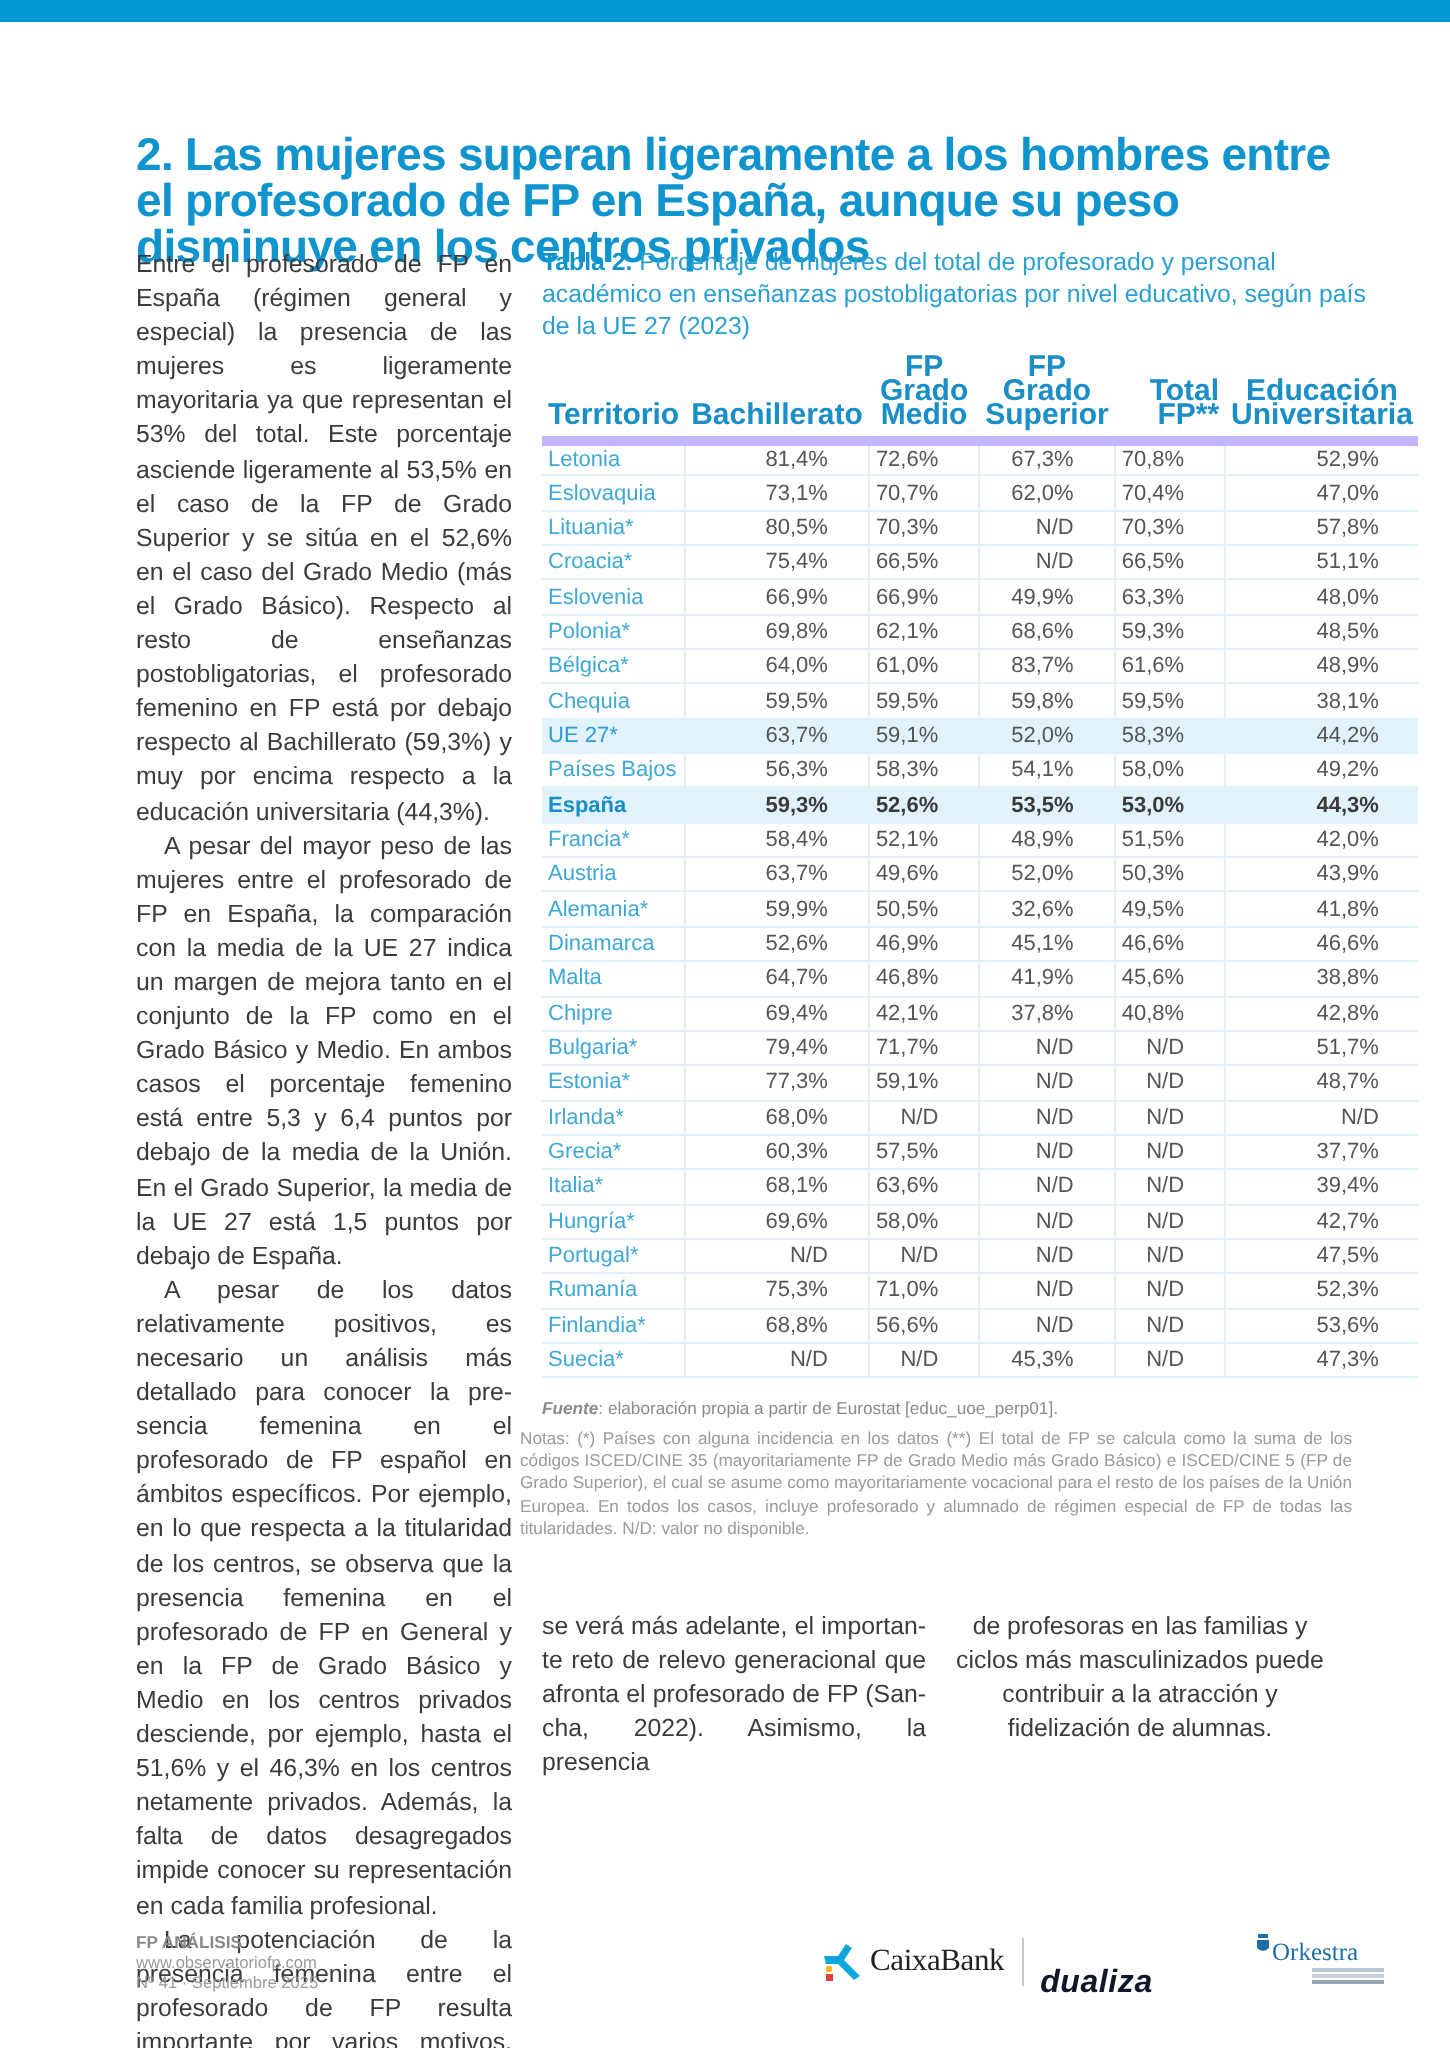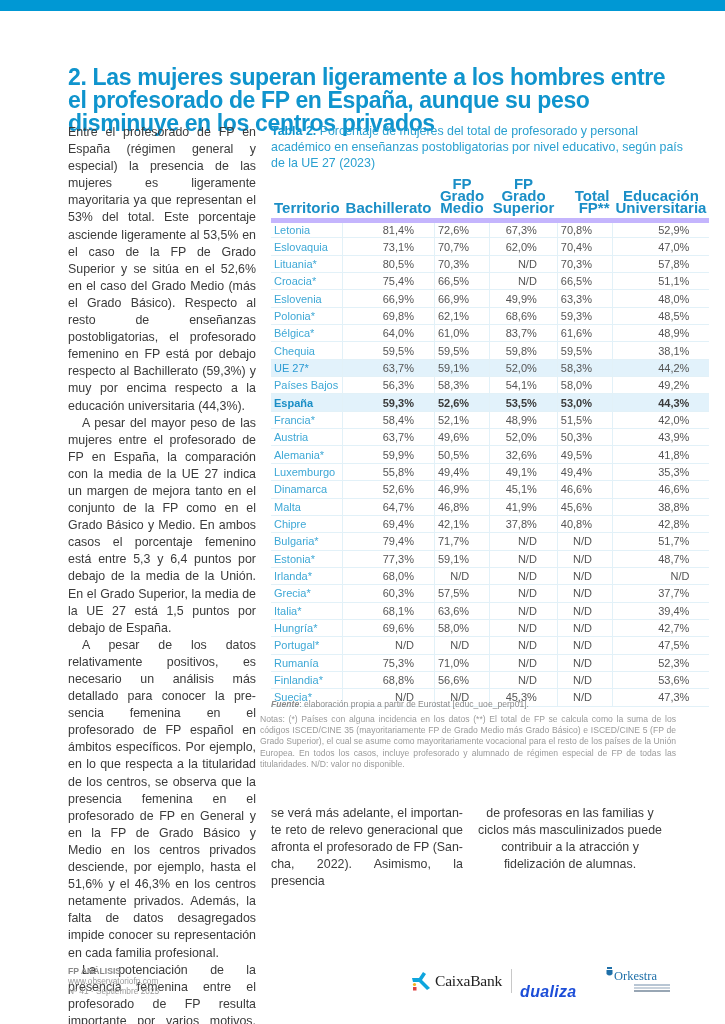--- a/index.html
+++ b/index.html
@@ -35,22 +35,22 @@
   .notes { position: absolute; left: 260px; top: 714px; width: 416px; font-family: "Liberation Sans", sans-serif; font-size: 8.6px; color: #9a9a9a; line-height: 11.2px; text-align: justify; }
 
   .footer-left { position: absolute; left: 68px; top: 966px; font-family: "Liberation Sans", sans-serif; font-size: 8.3px; line-height: 10px; color: #9a9a9a; }
   .footer-left .brand { font-weight: bold; color: #888; font-size: 8.6px; }
 
   .logos { position: absolute; left: 410px; top: 966px; height: 30px; display: flex; align-items: center; }
   .caixa { display: flex; align-items: center; }
   .caixa-star { width: 22px; height: 20px; position: relative; }
   .caixa-text { font-family: "Liberation Serif", serif; font-size: 15.5px; color: #222; margin-left: 3px; letter-spacing: -0.2px; }
   .sep { width: 1px; height: 24px; background: #c8c8c8; margin: 0 8px 0 9px; }
-  .dualiza { font-family: "Liberation Sans", sans-serif; font-weight: bold; font-style: italic; font-size: 16px; color: #1d4ed8; letter-spacing: 0.3px; margin-top: 22px; }
-  .orkestra { position: absolute; left: 606px; top: 967px; width: 70px; height: 36px; }
+  .dualiza { font-family: "Liberation Sans", sans-serif; font-weight: bold; font-style: italic; font-size: 16px; color: #0f172a; letter-spacing: 0.3px; margin-top: 22px; }
+  .orkestra { position: absolute; left: 628px; top: 967px; width: 70px; height: 36px; }
   .ork-text { position: absolute; left: 8px; top: 2px; font-family: "Liberation Serif", serif; font-size: 12.5px; color: #1e6fa8; }
   .ork-mark { position: absolute; left: 0px; top: 0px; width: 7px; height: 10px; }
   .ork-sub { position: absolute; left: 28px; top: 17px; width: 36px; height: 2px; background: #b8c6d4; box-shadow: 0 3px 0 #c8d2dc, 0 6px 0 #98a6b4; }
 </style>
 </head>
 <body>
 
 <div class="topbar"></div>
 
 <h1 class="title">2. Las mujeres superan ligeramente a los hombres entre el profesorado de FP en España, aunque su peso disminuye en los centros privados</h1>
@@ -184,28 +184,20 @@
       </tr>
       <tr>
         <td class="terr">Alemania*</td>
         <td class="val">59,9%</td>
         <td class="val">50,5%</td>
         <td class="val">32,6%</td>
         <td class="val">49,5%</td>
         <td class="val">41,8%</td>
       </tr>
       <tr>
-        <td class="terr">Luxemburgo</td>
-        <td class="val">55,8%</td>
-        <td class="val">49,4%</td>
-        <td class="val">49,1%</td>
-        <td class="val">49,4%</td>
-        <td class="val">35,3%</td>
-      </tr>
-      <tr>
         <td class="terr">Dinamarca</td>
         <td class="val">52,6%</td>
         <td class="val">46,9%</td>
         <td class="val">45,1%</td>
         <td class="val">46,6%</td>
         <td class="val">46,6%</td>
       </tr>
       <tr>
         <td class="terr">Malta</td>
         <td class="val">64,7%</td>

